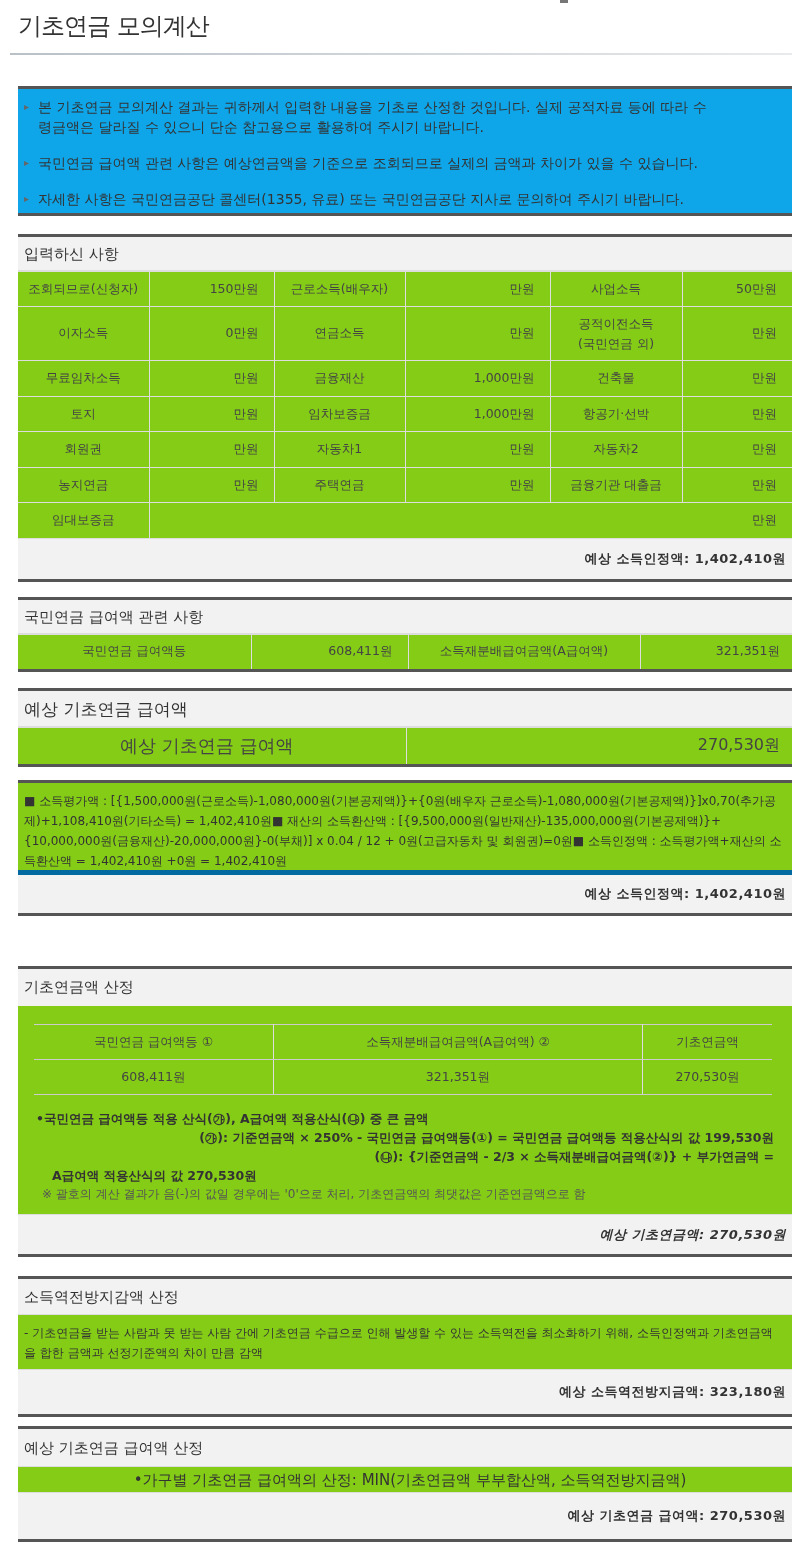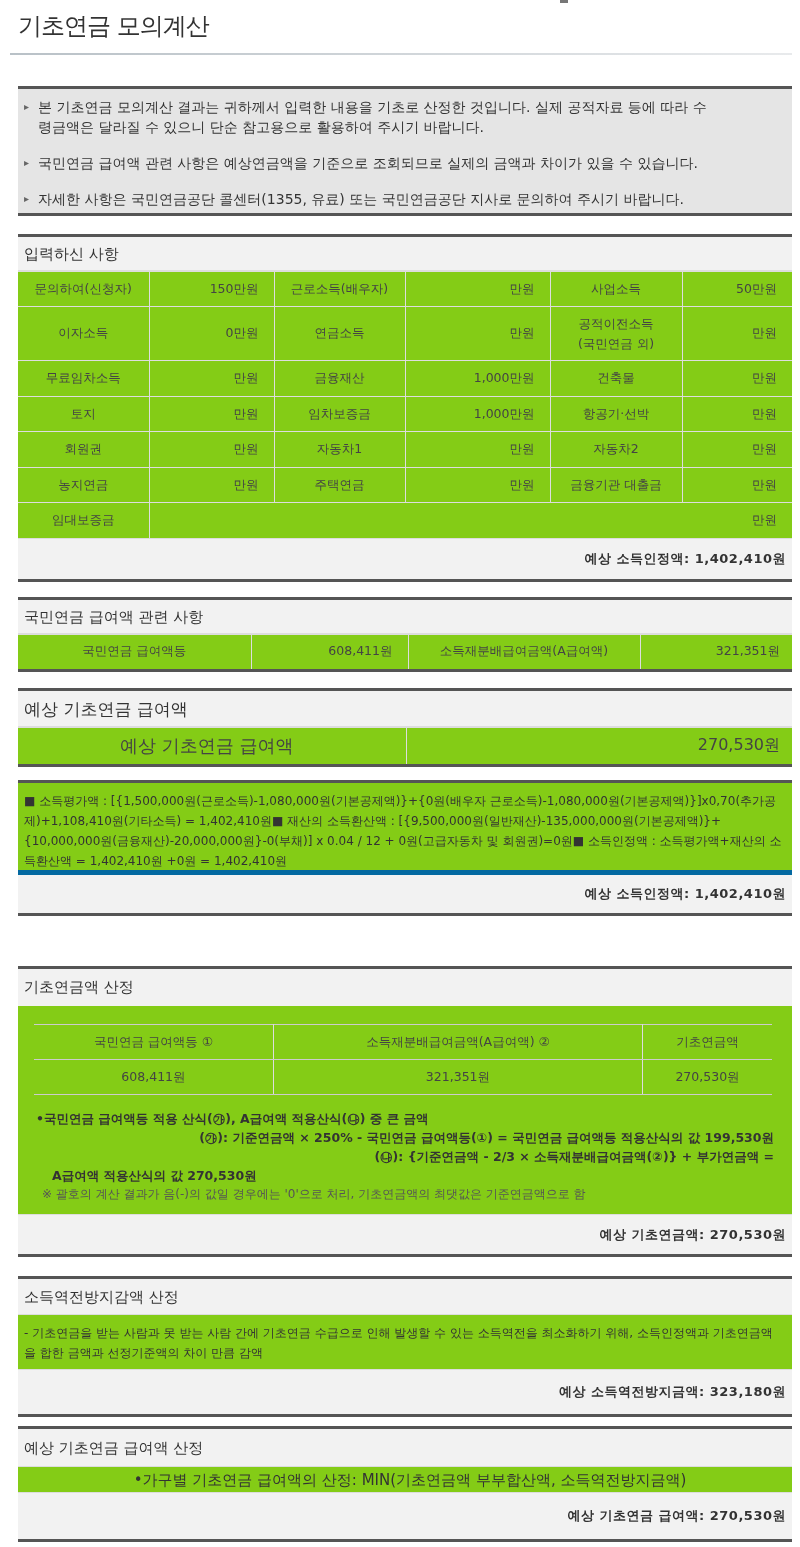--- a/index.html
+++ b/index.html
@@ -5,21 +5,21 @@
   * { box-sizing: border-box; margin: 0; padding: 0; }
   html, body { width: 800px; background: #fff; }
   body { font-family: "DejaVu Sans", "Liberation Sans", sans-serif; color: #333; position: relative; height: 1547px; overflow: hidden; }
   .top-mark { position: absolute; left: 560px; top: 0; width: 8px; height: 3px; background: #777; }
   .page-title { position: absolute; left: 18px; top: 10px; font-size: 24px; color: #333; letter-spacing: -1px; font-weight: normal; }
   .title-rule { position: absolute; left: 10px; top: 53px; width: 782px; height: 2px; background: linear-gradient(to right, #b9c1c7, #e8eaec); }
 
   .section { position: absolute; left: 18px; width: 774px; border-top: 3px solid #555; border-bottom: 3px solid #555; background: #84cc16; }
   .sec-head { background: #f2f2f2; font-size: 15px; padding: 0 6px; height: 34px; line-height: 34px; color: #333; border-bottom: 1px solid #ddd; }
 
-  .notice { top: 86px; height: 130px; background: #e5e5e5; padding: 8px 4px; }
+  .notice { top: 86px; height: 130px; background: #0ea5e9; padding: 8px 4px; }
   .notice-item { font-size: 14px; line-height: 20px; color: #333; padding-left: 16px; position: relative; margin-bottom: 16px; }
   .notice-item::before { content: "▸"; position: absolute; left: 2px; top: 0; font-size: 10px; color: #666; }
 
   table { border-collapse: collapse; width: 100%; }
   td { border: 1px solid #ddd; font-size: 12.5px; color: #444; }
   td.lbl { text-align: center; }
   td.val { text-align: right; padding-right: 15px; }
   .total-bar { background: #f2f2f2; text-align: right; font-size: 13px; font-weight: bold; color: #333; padding-right: 6px; letter-spacing: 0.5px; }
 
   .formula { font-size: 12px; line-height: 20px; color: #333; padding: 8px 6px; }
@@ -51,21 +51,21 @@
     <colgroup>
       <col style="width:131px">
         <col style="width:125px">
         <col style="width:131px">
         <col style="width:145px">
         <col style="width:132px">
         <col style="width:110px">
     </colgroup>
     <tbody>
         <tr style="height:35px">
-      <td class="lbl" style="border-left:none">문의하여(신청자)</td>
+      <td class="lbl" style="border-left:none">조회되므로(신청자)</td>
       <td class="val">150만원</td>
       <td class="lbl">근로소득(배우자)</td>
       <td class="val">만원</td>
       <td class="lbl">사업소득</td>
       <td class="val" style="border-right:none">50만원</td>
     </tr>
     <tr style="height:54px">
       <td class="lbl" style="border-left:none">이자소득</td>
       <td class="val">0만원</td>
       <td class="lbl">연금소득</td>
@@ -174,21 +174,21 @@
     </tr>
   </tbody>
     </table>
   <div class="rules">
     <div>•국민연금 급여액등 적용 산식(㉮), A급여액 적용산식(㉯) 중 큰 금액</div>
     <div class="ind1">(㉮): 기준연금액 × 250% - 국민연금 급여액등(①) = 국민연금 급여액등 적용산식의 값  199,530원</div>
     <div class="ind1">(㉯): {기준연금액 - 2/3 × 소득재분배급여금액(②)} + 부가연금액 =</div>
     <div class="ind2">A급여액 적용산식의 값  270,530원</div>
     <div class="note">※ 괄호의 계산 결과가 음(-)의 값일 경우에는 '0'으로 처리, 기초연금액의 최댓값은 기준연금액으로 함</div>
   </div>
-  <div class="total-bar" style="height:40px; line-height:40px; border-top:1px solid #ddd;">예상 기초연금액:  270,530원</div>
+  <div class="total-bar" style="height:40px; line-height:40px; border-top:1px solid #ddd;font-style:italic;">예상 기초연금액:  270,530원</div>
 </div>
 
 <div class="section" style="top:1276px;">
   <div class="sec-head" style="height:36px; line-height:36px;">소득역전방지감액 산정</div>
   <div class="formula" style="height:55px; border-bottom:1px solid #ddd; padding-right:10px;">- 기초연금을 받는 사람과 못 받는 사람 간에 기초연금 수급으로 인해 발생할 수 있는 소득역전을 최소화하기 위해,    소득인정액과 기초연금액을 합한 금액과 선정기준액의 차이 만큼 감액</div>
   <div class="total-bar" style="height:44px; line-height:44px;">예상 소득역전방지금액:  323,180원</div>
 </div>
 
 <div class="section" style="top:1426px;">
   <div class="sec-head" style="height:38px; line-height:38px;">예상 기초연금 급여액 산정</div>

